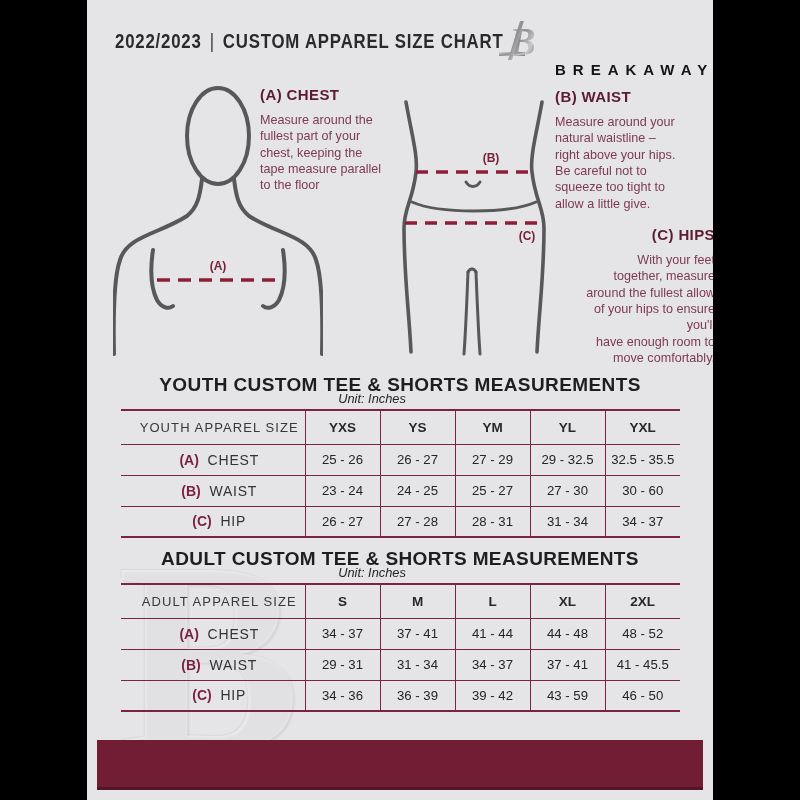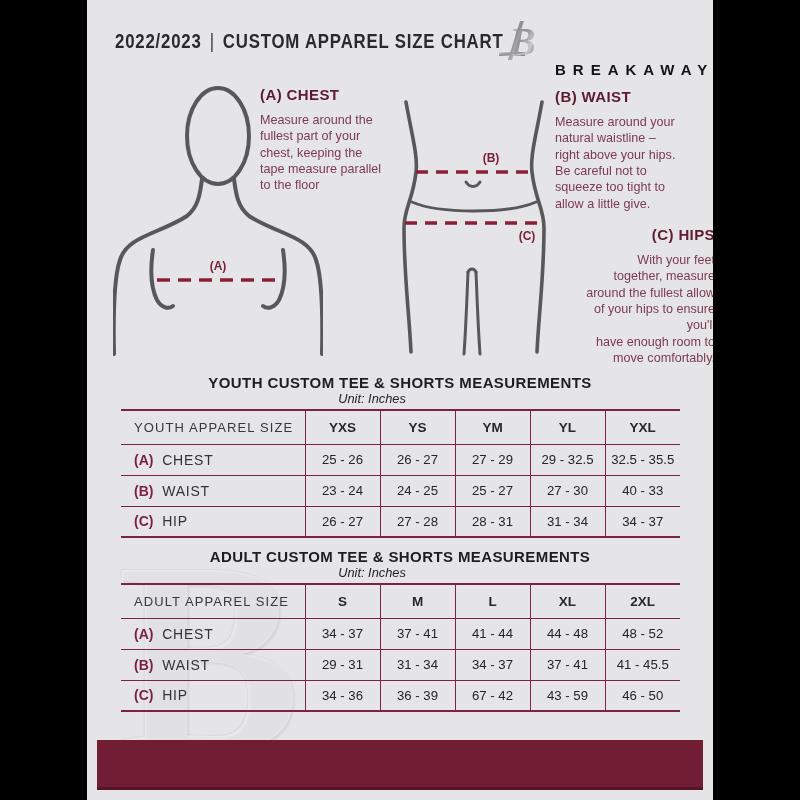--- a/index.html
+++ b/index.html
@@ -21,27 +21,27 @@
   #instr-a { left:173px; top:86px; width:176px; }
   #instr-b { left:468px; top:88px; width:156px; }
   #instr-c { left:468px; top:226px; width:160px;text-align:right; }
 
   
   .fig { position:absolute; }
   #fig-upper { left:26px; top:82px; }
   #fig-lower { left:307px; top:96px; }
 
   
-  .sec-title { position:absolute; left:0; width:626px; text-align:center; font-weight:700; font-size:15px; letter-spacing:.4px; color:#1e1e20; }
+  .sec-title { position:absolute; left:0; width:626px; text-align:center; font-weight:700; font-size:19px; letter-spacing:.4px; color:#1e1e20; }
   .sec-unit  { position:absolute; left:0; width:570px; text-align:center; font-style:italic; font-size:12.8px; color:#242426; }
 
   
   table.size-table { position:absolute; left:34px; width:559px; table-layout:fixed; border-collapse:collapse;
     border-top:2.5px solid #7d2342; border-bottom:2.5px solid #7d2342; }
-  .size-table td { border-left:1.5px solid #7d2342; vertical-align:middle; }
+  .size-table td { border-left:1.5px solid #7d2342; vertical-align:middle;text-align:center; }
   .size-table td:first-child { border-left:none; }
   .size-table tr + tr td { border-top:1.6px solid #7d2342; }
   .size-table tr { height:31px; }
   .size-table tr:first-child { height:34px; }
   .h-label { font-size:13px; letter-spacing:1.1px; color:#38383a; padding-left:13px; }
   .h-size  { font-weight:700; font-size:13.5px; color:#28282a; text-align:center; }
   .r-label { padding-left:13px; font-size:14px; color:#333335; letter-spacing:.8px; }
   .r-label .key { font-weight:700; color:#7a1f3d; letter-spacing:0; margin-right:4px; }
   .val { font-size:13.2px; color:#252528; text-align:center; }
   #table-youth { top:409px; }
@@ -162,21 +162,21 @@
             <td class="val">27 - 29</td>
             <td class="val">29 - 32.5</td>
             <td class="val">32.5 - 35.5</td>
           </tr>
           <tr>
             <td class="r-label"><span class="key">(B)</span> <span>WAIST</span></td>
             <td class="val">23 - 24</td>
             <td class="val">24 - 25</td>
             <td class="val">25 - 27</td>
             <td class="val">27 - 30</td>
-            <td class="val">40 - 33</td>
+            <td class="val">30 - 60</td>
           </tr>
           <tr>
             <td class="r-label"><span class="key">(C)</span> <span>HIP</span></td>
             <td class="val">26 - 27</td>
             <td class="val">27 - 28</td>
             <td class="val">28 - 31</td>
             <td class="val">31 - 34</td>
             <td class="val">34 - 37</td>
           </tr>
         </tbody>
@@ -215,21 +215,21 @@
             <td class="val">29 - 31</td>
             <td class="val">31 - 34</td>
             <td class="val">34 - 37</td>
             <td class="val">37 - 41</td>
             <td class="val">41 - 45.5</td>
           </tr>
           <tr>
             <td class="r-label"><span class="key">(C)</span> <span>HIP</span></td>
             <td class="val">34 - 36</td>
             <td class="val">36 - 39</td>
-            <td class="val">67 - 42</td>
+            <td class="val">39 - 42</td>
             <td class="val">43 - 59</td>
             <td class="val">46 - 50</td>
           </tr>
         </tbody>
       </table>
 
     <div class="footer-bar"></div>
   </div>
 </div>
 

